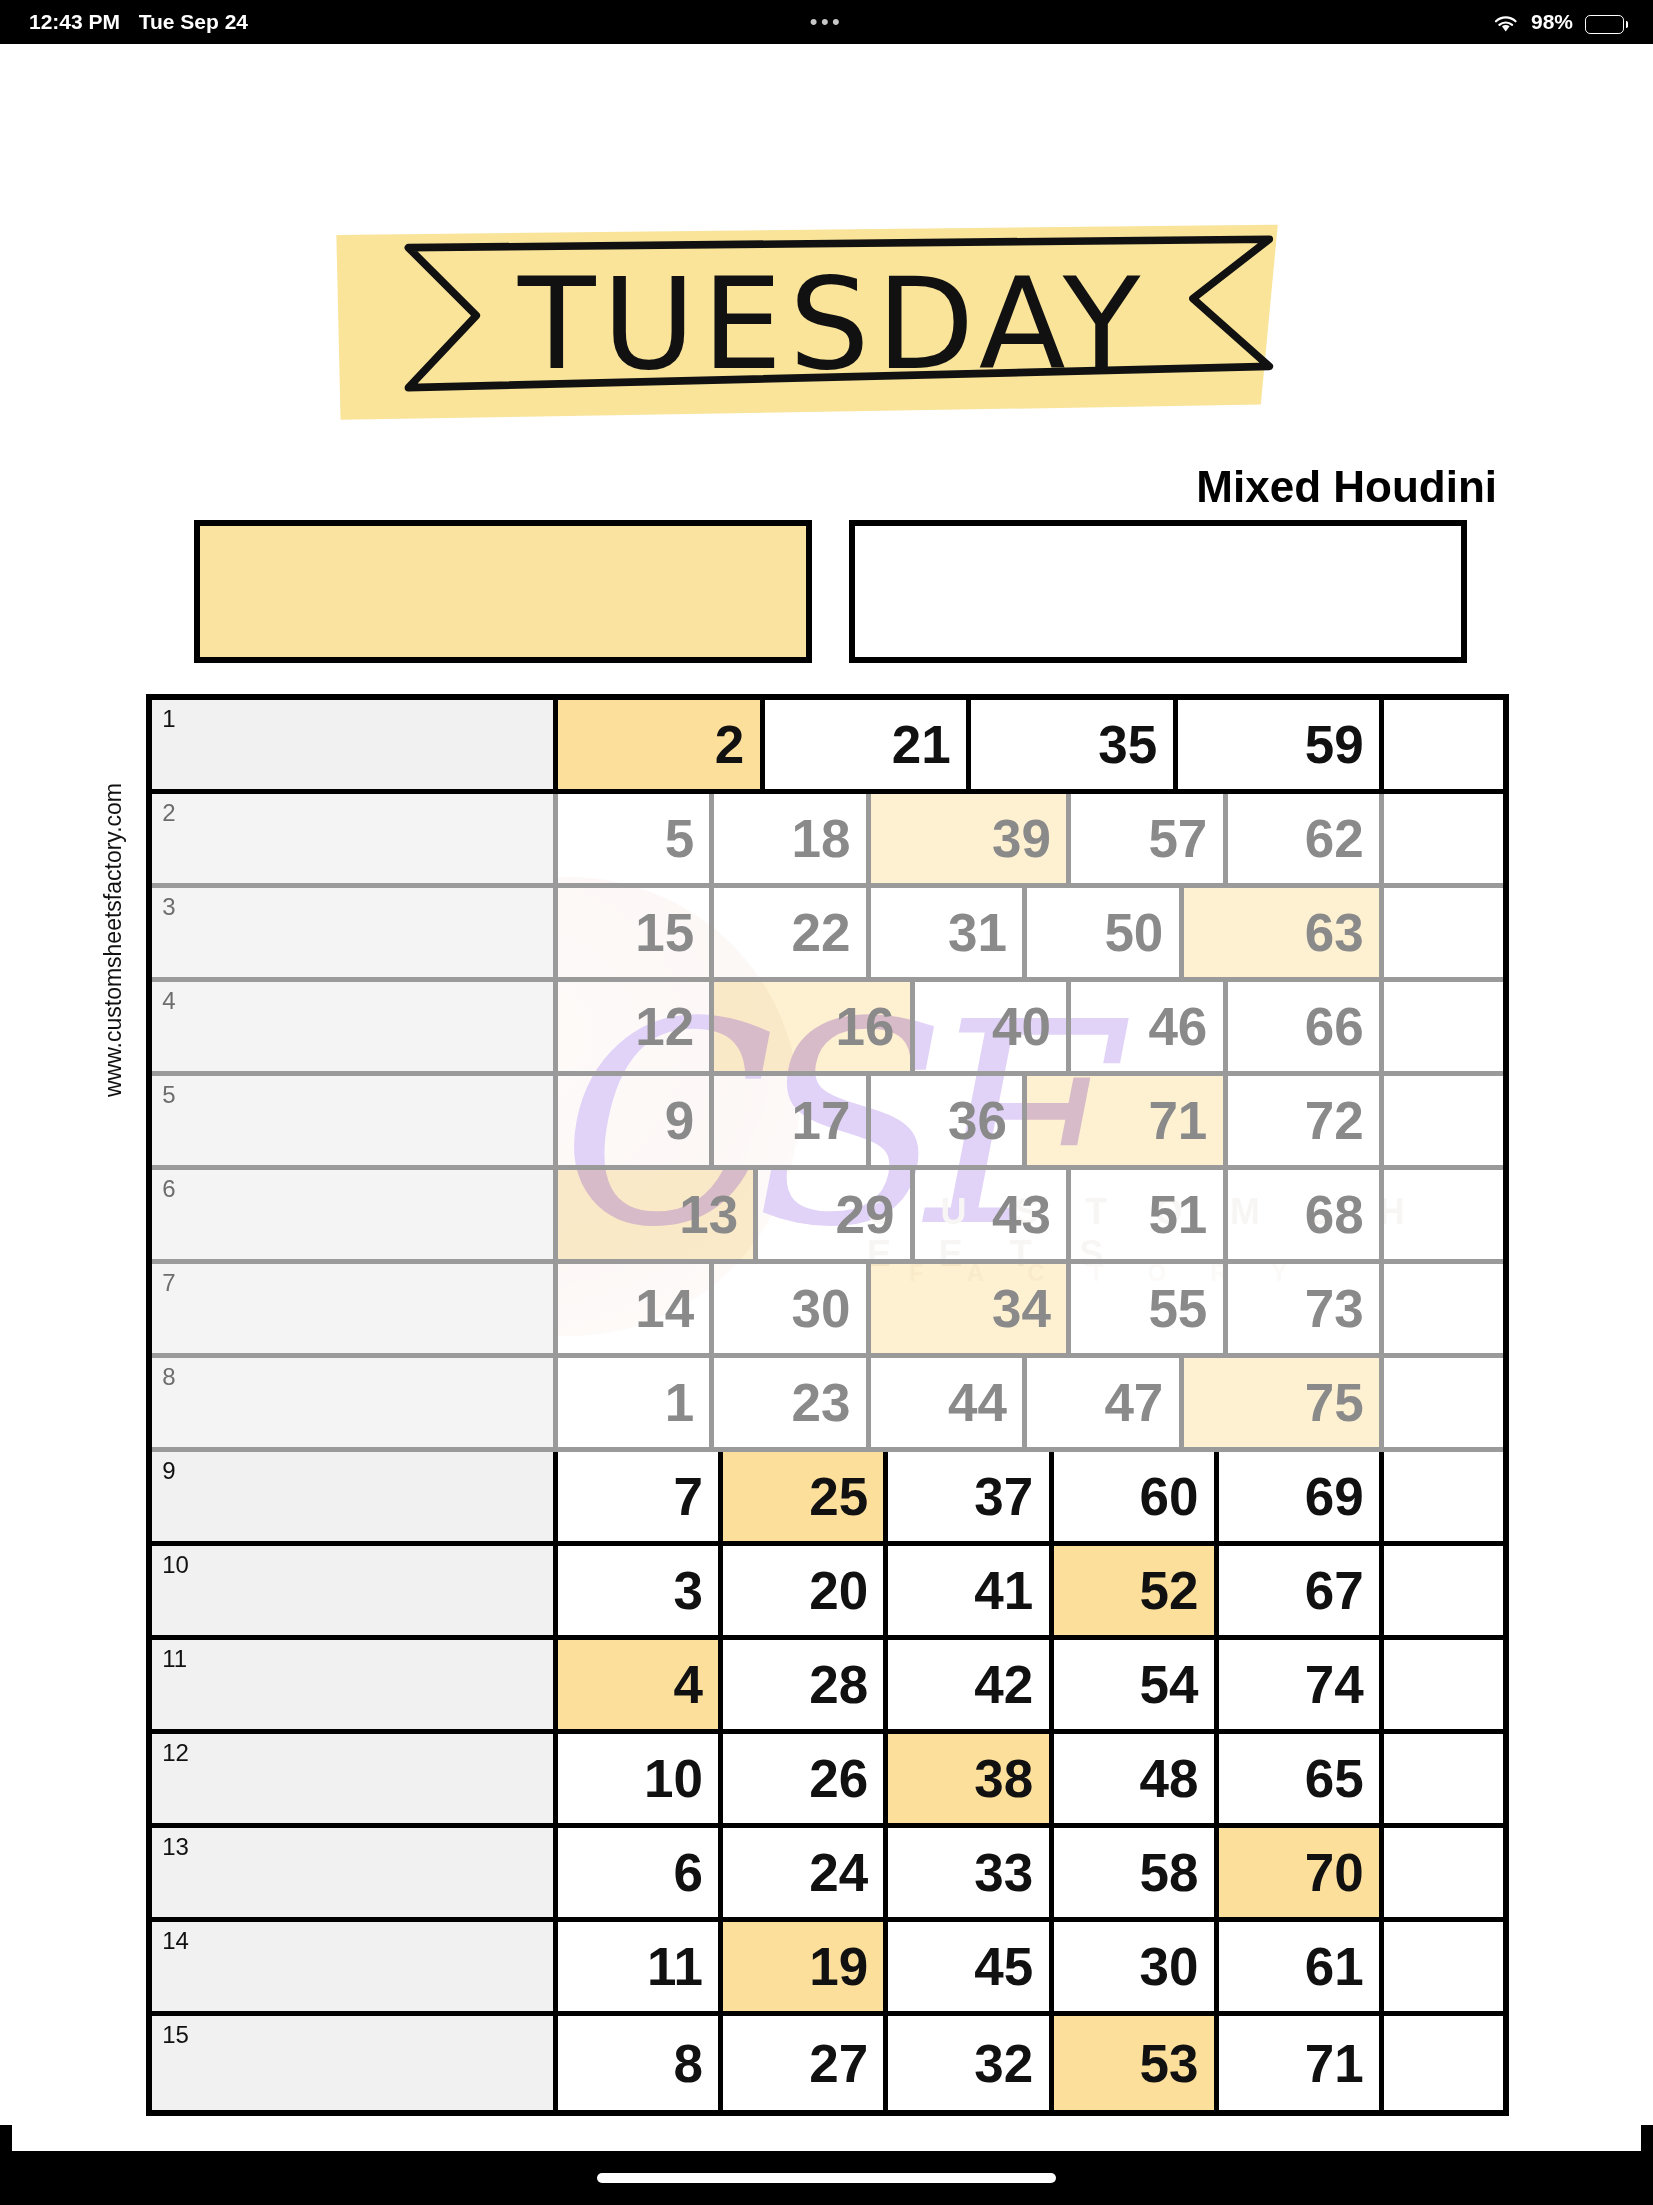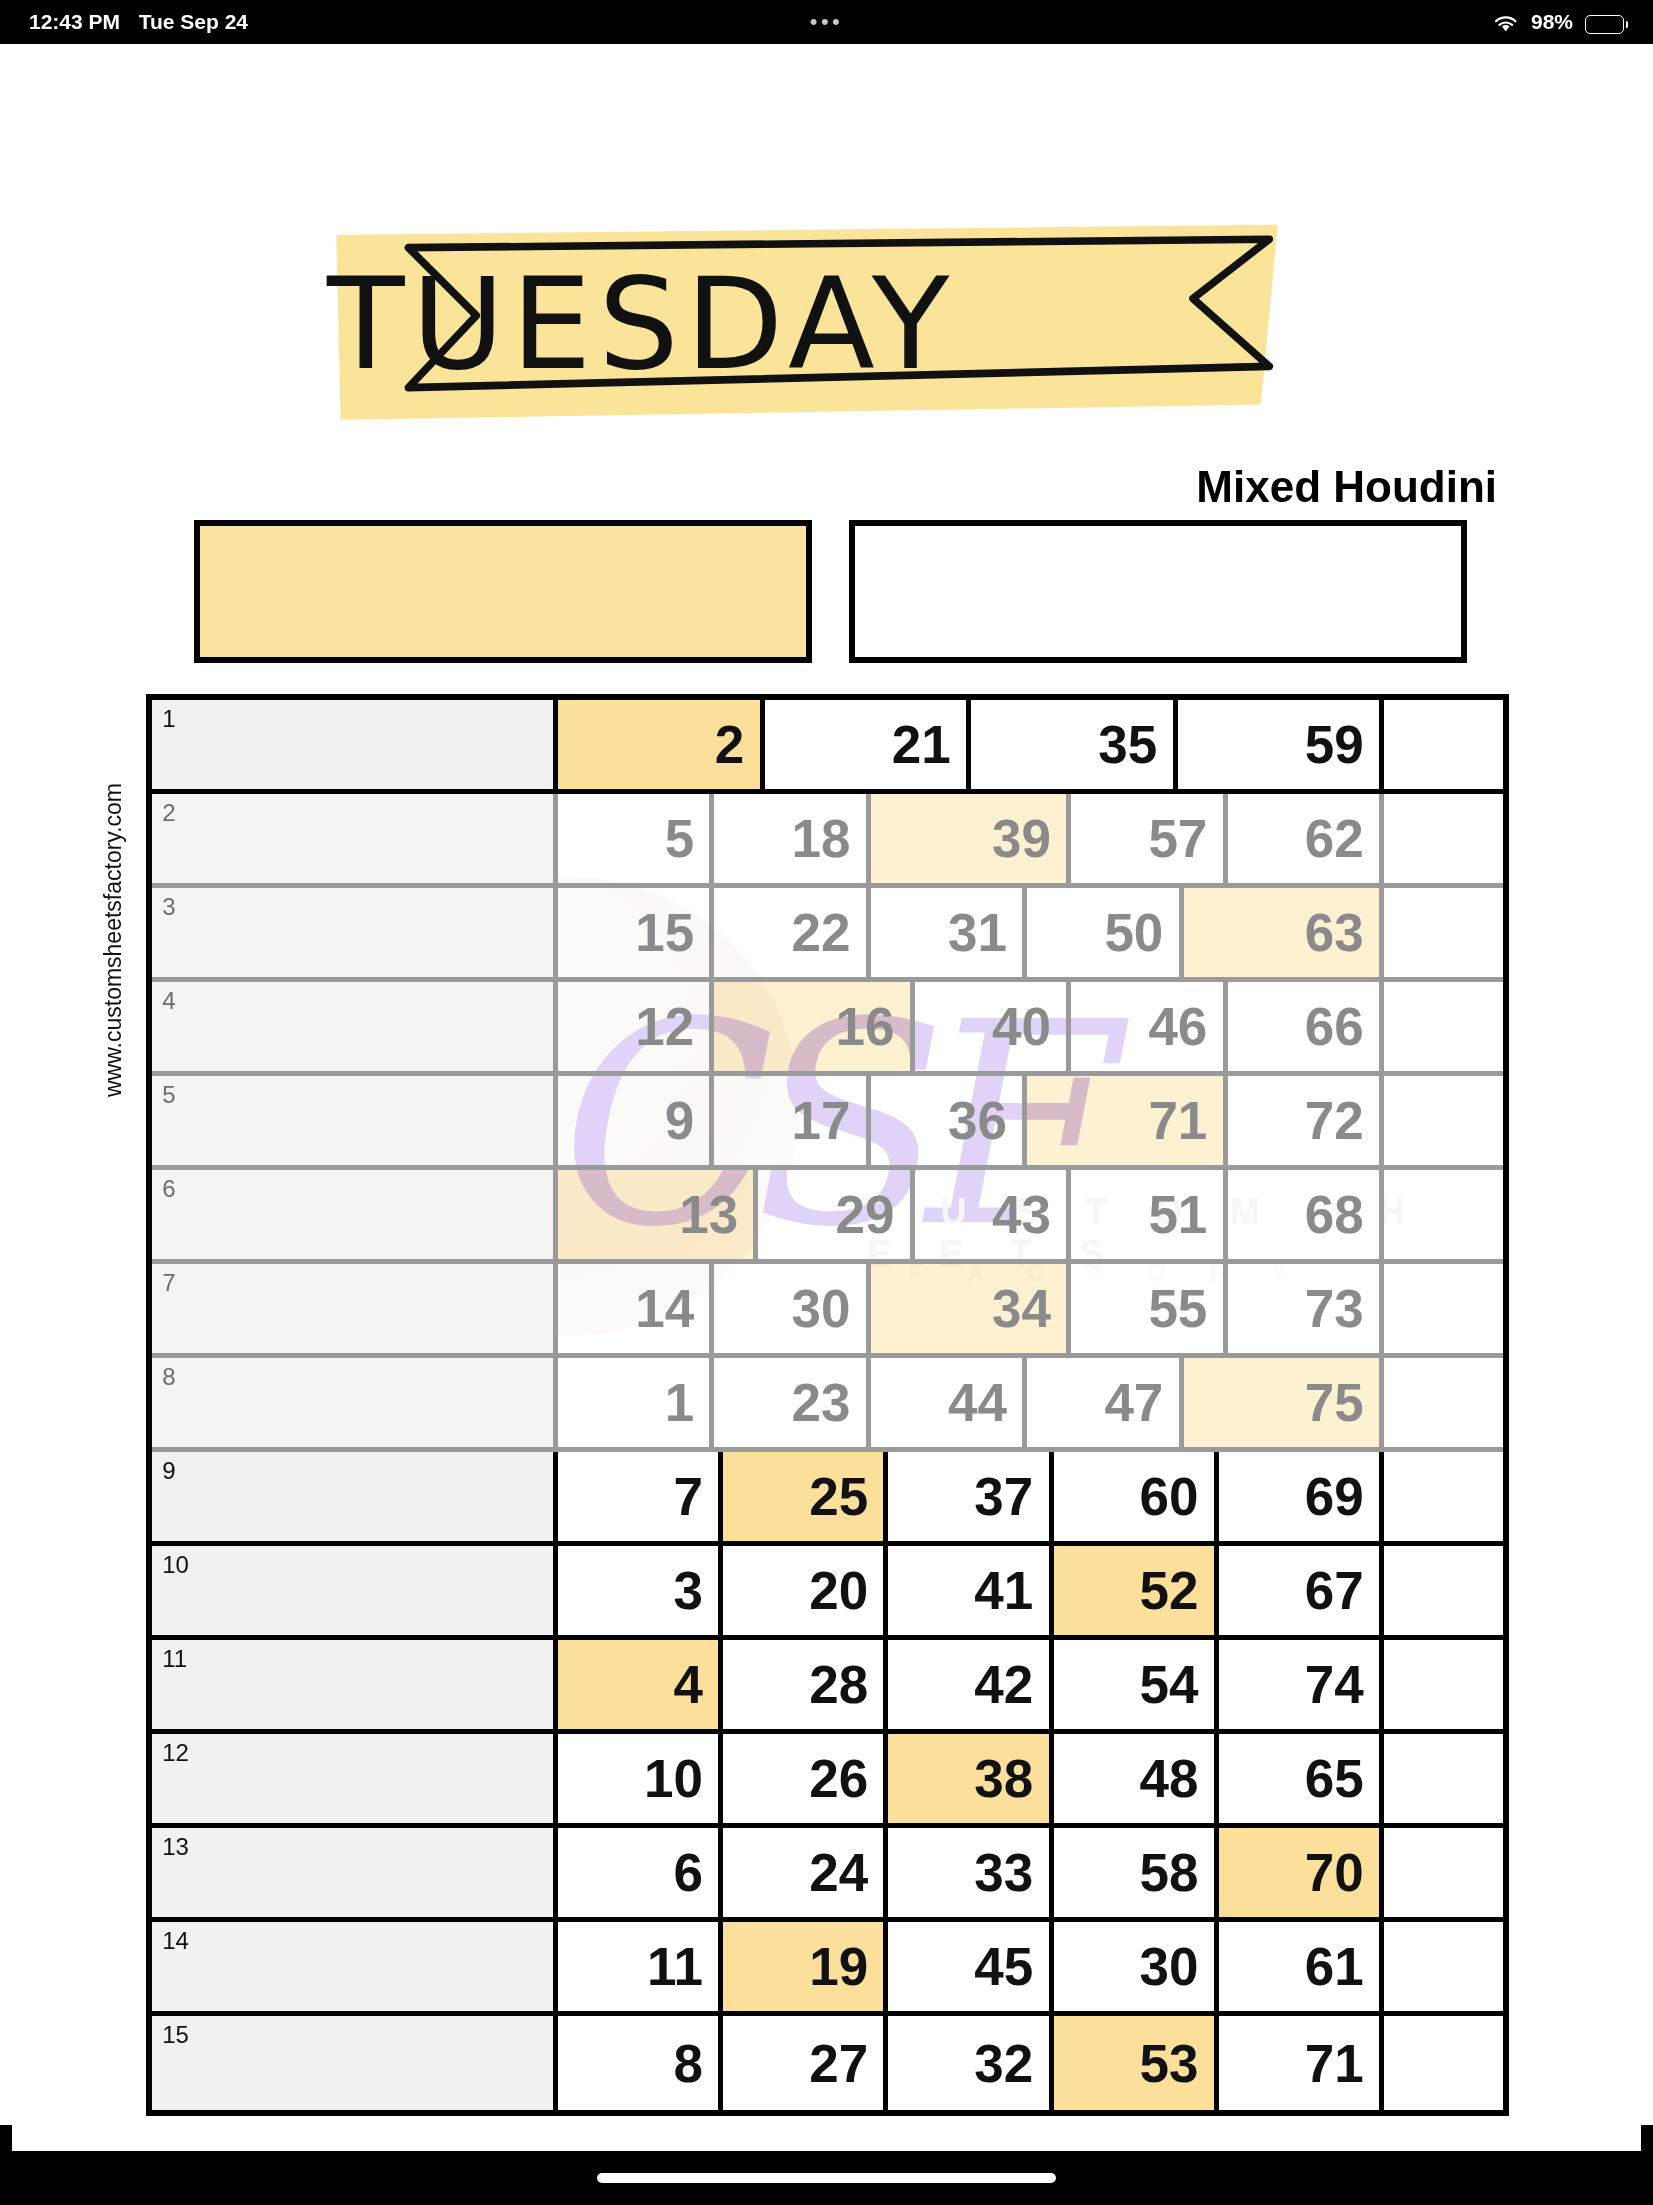--- a/index.html
+++ b/index.html
@@ -132,21 +132,21 @@
     left: 327px;
     top: 174px;
     width: 1011px;
     height: 229px;
   }
   .banner svg { position: absolute; left:0; top:0; }
   .banner-title {
     position: absolute;
     left: 0; right: 0;
     top: 32px;
-    text-align: left;
+    text-align: center;
     font-family: "DejaVu Sans", sans-serif;
     font-size: 127px;
     letter-spacing: 6.8px;
     color: #111;
   }
 
   .subtitle {
     position: absolute;
     top: 418px;
     left: 851px;

